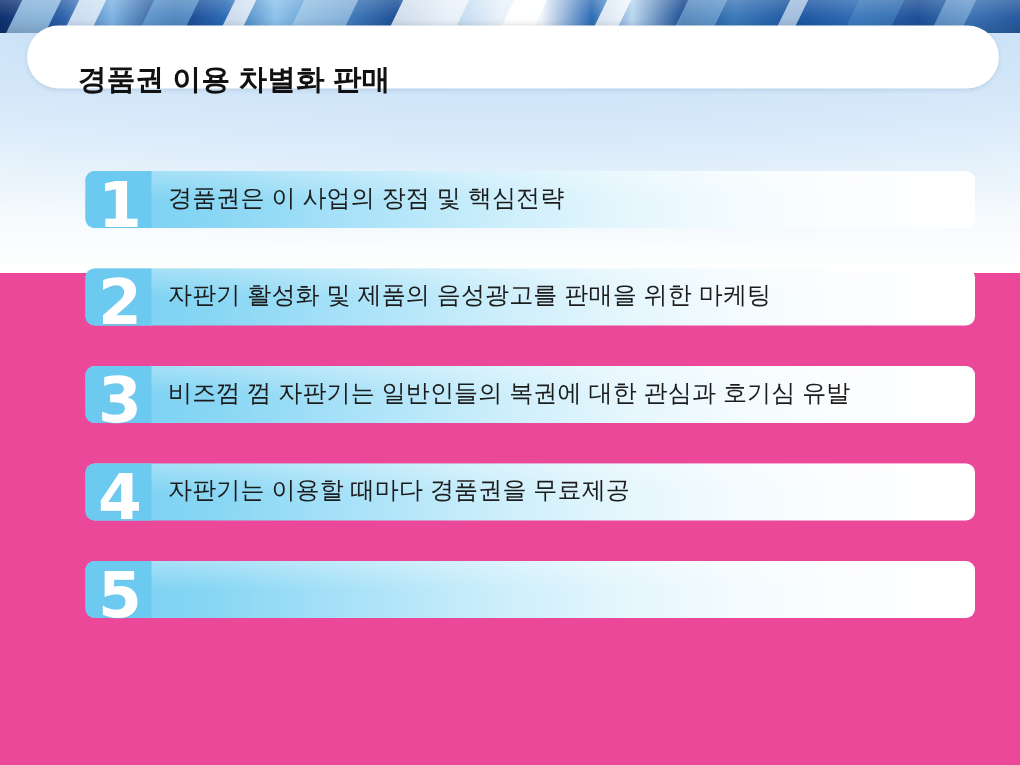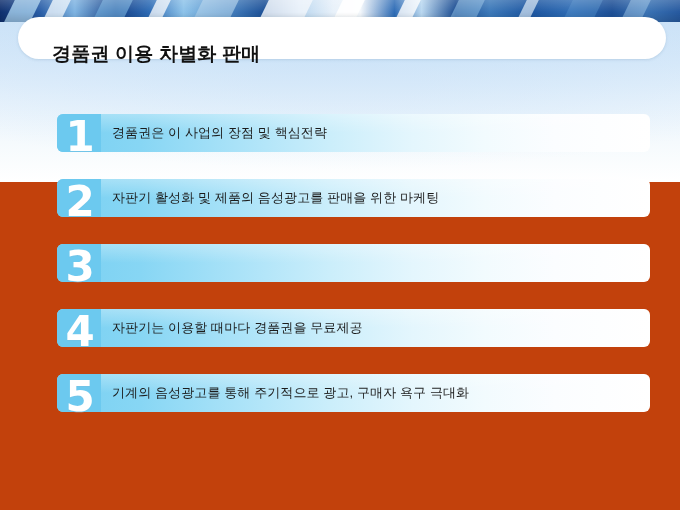--- a/index.html
+++ b/index.html
@@ -11,21 +11,21 @@
     height: 510px;
     overflow: hidden;
     background: #ffffff;
     font-family: "Liberation Sans", "DejaVu Sans", sans-serif;
   }
 
   .slide {
     position: relative;
     width: 680px;
     height: 510px;
-    background: #c2410c;
+    background: #ec4899;
     overflow: hidden;
   }
 
   
   .banner {
     position: absolute;
     left: 0;
     top: 0;
     width: 680px;
     height: 22px;
@@ -170,21 +170,21 @@
     line-height: 54px;
     overflow: visible;
     text-shadow: 0 1px 0 rgba(120,190,225,.45);
   }
   .row-text {
     position: absolute;
     left: 112px;
     top: 6px;
     height: 38px;
     line-height: 38px;
-    font-size: 13px;
+    font-size: 16px;
     color: #1c1c1c;
     white-space: nowrap;
     letter-spacing: .1px;
   }
 </style>
 </head>
 <body>
 
 <div class="slide">
 
@@ -230,34 +230,34 @@
       <div class="badge-num">2</div>
       <div class="row-text">자판기 활성화 및 제품의 음성광고를 판매을 위한 마케팅</div>
     </div>
 
     <div class="row">
       <div class="bar">
           <div class="bar-sheen"></div>
         </div>
       <div class="badge"></div>
       <div class="badge-num">3</div>
+      <div class="row-text">비즈껌 껌 자판기는 일반인들의 복권에 대한 관심과 호기심 유발</div>
     </div>
 
     <div class="row">
       <div class="bar">
           <div class="bar-sheen"></div>
         </div>
       <div class="badge"></div>
       <div class="badge-num">4</div>
       <div class="row-text">자판기는 이용할 때마다 경품권을 무료제공</div>
     </div>
 
     <div class="row">
       <div class="bar">
           <div class="bar-sheen"></div>
         </div>
       <div class="badge"></div>
       <div class="badge-num">5</div>
-      <div class="row-text">기계의 음성광고를 통해 주기적으로 광고, 구매자 욕구 극대화</div>
     </div>
 
   </div>
 </div>
 
 </body></html>

